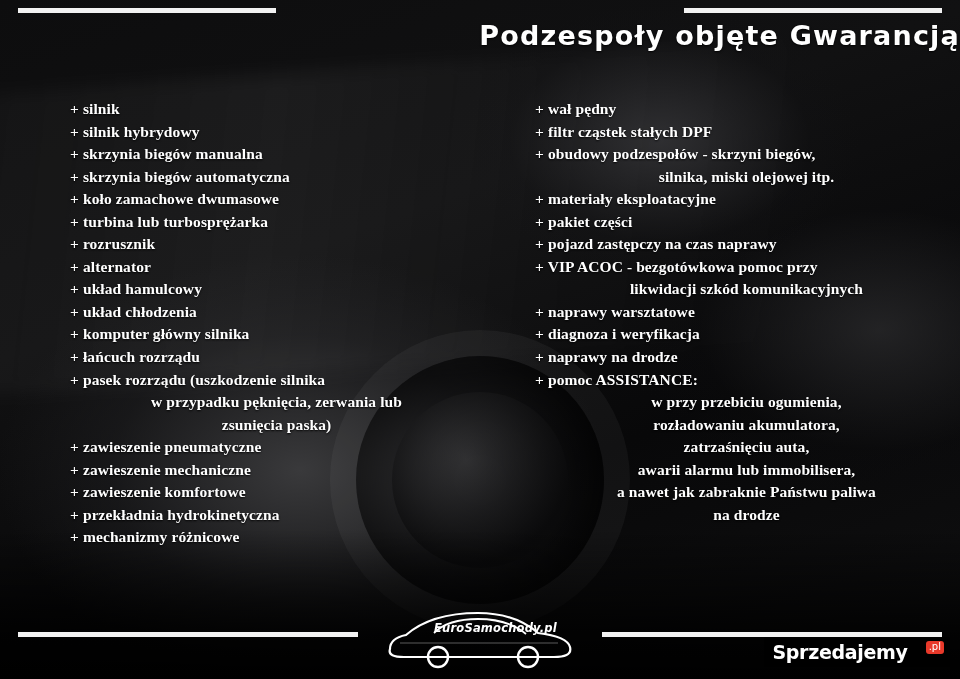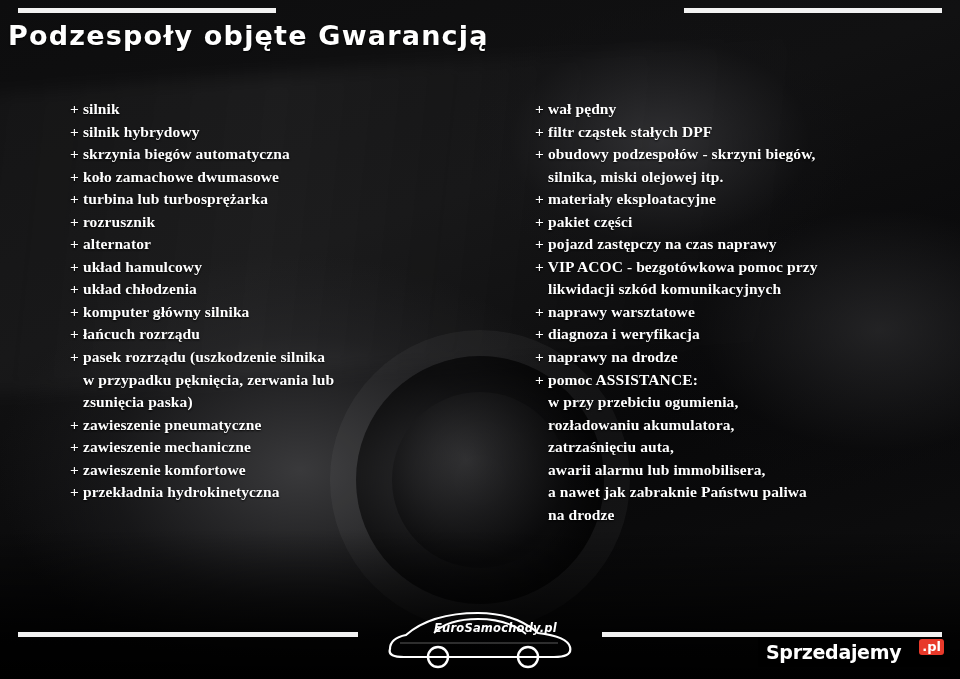--- a/index.html
+++ b/index.html
@@ -60,22 +60,22 @@
   .rule {
     position: absolute;
     height: 5px;
     background: #f2f2f2;
   }
   .rule.left  { left: 0;  width: 258px; }
   .rule.right { right: 0; width: 258px; }
 
   .title-wrap {
     position: absolute;
-    top: 20px; left: 8px; right: 0;
-    text-align: left;
+    top: 20px; left: 0; right: 0;
+    text-align: right;
   }
   #poster-title {
     display: inline-block;
     font-family: "DejaVu Sans", sans-serif;
     font-size: 27px;
     font-weight: bold;
     letter-spacing: 1.2px;
     color: #ffffff;
     text-shadow: 0 1px 2px rgba(0,0,0,0.9);
     white-space: nowrap;
@@ -107,20 +107,21 @@
     white-space: pre-line;
     letter-spacing: 0.1px;
   }
   ul.items > li .plus {
     display: inline;
     font-weight: bold;
   }
   ul.items > li.cont {
     
     padding-left: 13px;
+    text-align: center;
   }
 
   
   .bottom-rules {
     position: absolute;
     bottom: 41px; left: 18px; right: 18px; height: 6px;
   }
   .bottom-rules .rule.left  { left: 0;  width: 340px; }
   .bottom-rules .rule.right { right: 0; width: 340px; }
 
@@ -157,22 +158,22 @@
   .watermark .wm-text {
     font-size: 19px;
     font-weight: bold;
     color: #ffffff;
     letter-spacing: -0.3px;
   }
   .watermark .wm-badge {
     display: inline-block;
     background: #e8392a;
     color: #fff;
-    font-size: 13px;
-    font-weight: bold;
+    font-size: 10px;
+    font-weight: normal;
     padding: 1px 3px 2px;
     border-radius: 3px;
     line-height: 1;
     position: relative;
     top: -5px;
   }
 </style>
 </head>
 <body>
 
@@ -190,36 +191,38 @@
   <div class="title-wrap">
     <span id="poster-title">Podzespoły objęte Gwarancją</span>
   </div>
 
   <div class="columns">
 
     <div class="col left">
       <ul class="items" id="left-list">
           <li><span class="plus">+ </span><span>silnik</span></li>
           <li><span class="plus">+ </span><span>silnik hybrydowy</span></li>
+          <li><span class="plus">+ </span><span>skrzynia biegów manualna</span></li>
           <li><span class="plus">+ </span><span>skrzynia biegów automatyczna</span></li>
           <li><span class="plus">+ </span><span>koło zamachowe dwumasowe</span></li>
           <li><span class="plus">+ </span><span>turbina lub turbosprężarka</span></li>
           <li><span class="plus">+ </span><span>rozrusznik</span></li>
           <li><span class="plus">+ </span><span>alternator</span></li>
           <li><span class="plus">+ </span><span>układ hamulcowy</span></li>
           <li><span class="plus">+ </span><span>układ chłodzenia</span></li>
           <li><span class="plus">+ </span><span>komputer główny silnika</span></li>
           <li><span class="plus">+ </span><span>łańcuch rozrządu</span></li>
           <li><span class="plus">+ </span><span>pasek rozrządu (uszkodzenie silnika</span></li>
           <li class="cont"><span>w przypadku pęknięcia, zerwania lub</span></li>
           <li class="cont"><span>zsunięcia paska)</span></li>
           <li><span class="plus">+ </span><span>zawieszenie pneumatyczne</span></li>
           <li><span class="plus">+ </span><span>zawieszenie mechaniczne</span></li>
           <li><span class="plus">+ </span><span>zawieszenie komfortowe</span></li>
           <li><span class="plus">+ </span><span>przekładnia hydrokinetyczna</span></li>
+          <li><span class="plus">+ </span><span>mechanizmy różnicowe</span></li>
         </ul>
     </div>
 
     <div class="col right">
       <ul class="items" id="right-list">
           <li><span class="plus">+ </span><span>wał pędny</span></li>
           <li><span class="plus">+ </span><span>filtr cząstek stałych DPF</span></li>
           <li><span class="plus">+ </span><span>obudowy podzespołów - skrzyni biegów,</span></li>
           <li class="cont"><span>silnika, miski olejowej itp.</span></li>
           <li><span class="plus">+ </span><span>materiały eksploatacyjne</span></li>

